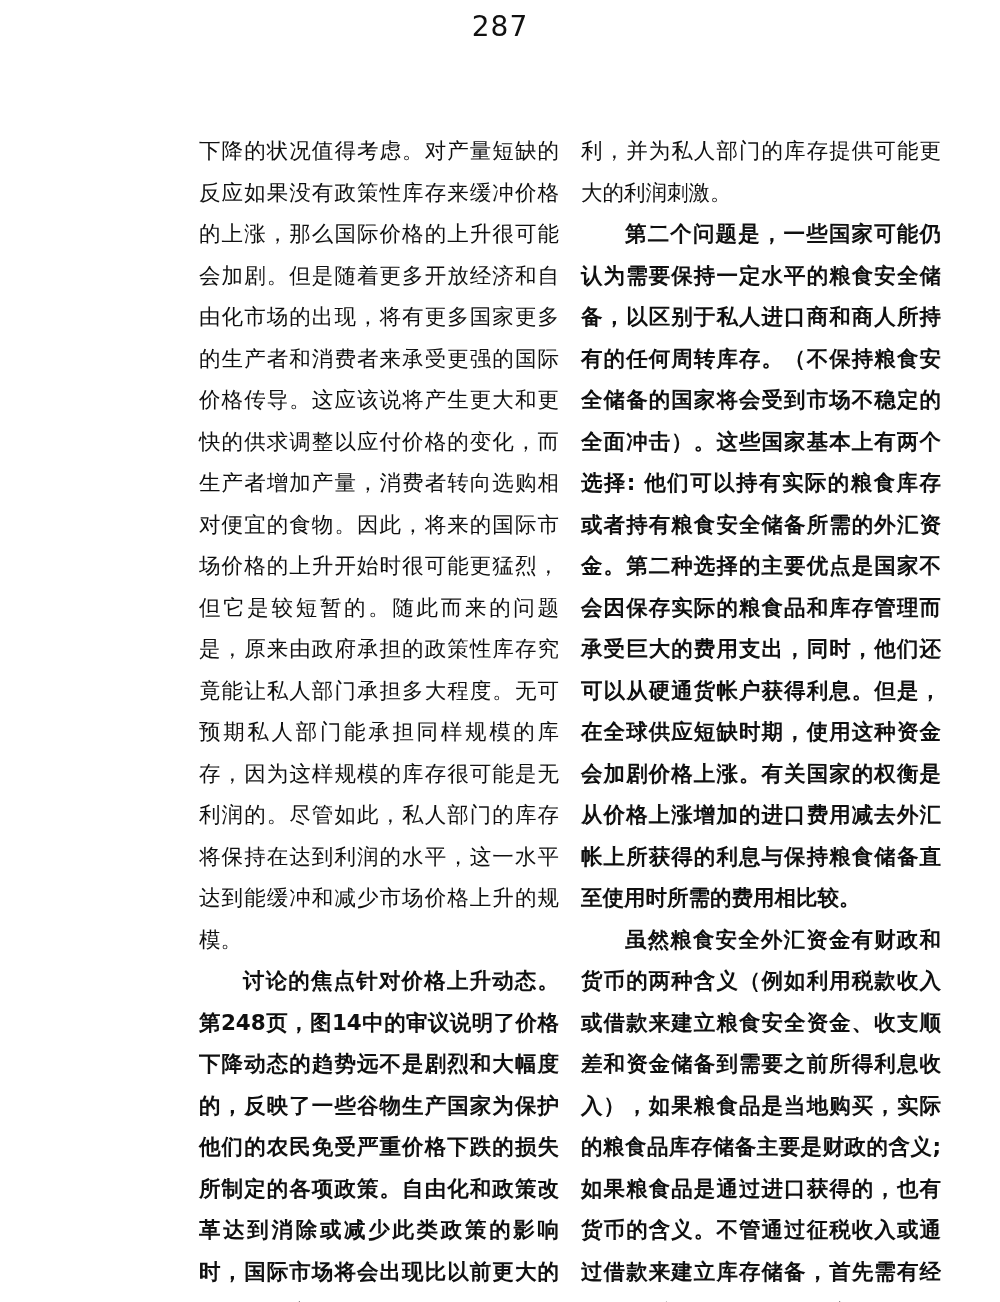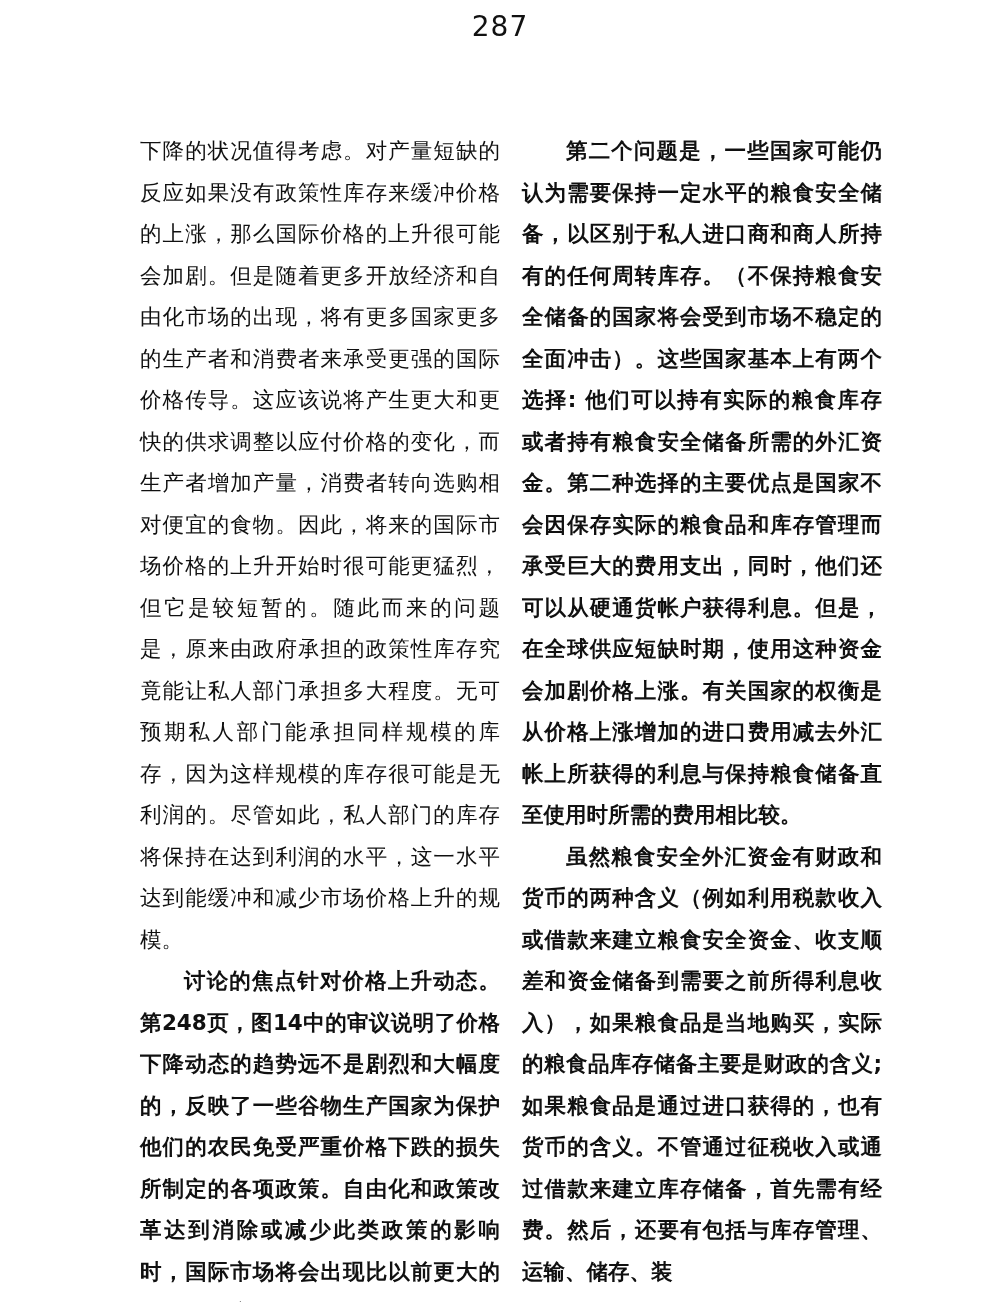--- a/index.html
+++ b/index.html
@@ -33,21 +33,21 @@
     color: #111;
   }
   .columns {
     position: absolute;
     top: 130px;
     left: 0;
     width: 1000px;
     height: 1160px;
     display: flex;
     flex-direction: row;
-    justify-content: flex-start;
+    justify-content: center;
   }
   .col {
     width: 360px;
     box-sizing: border-box;
   }
   .col-left {
     margin-left: 140px;
   }
   .col-right {
     margin-left: 22px;
@@ -79,19 +79,20 @@
   <div class="page-number">287</div>
 
   <div class="columns">
 
     <div class="col col-left">
       <p class="para">下降的状况值得考虑。对产量短缺的反应如果没有政策性库存来缓冲价格的上涨，那么国际价格的上升很可能会加剧。但是随着更多开放经济和自由化市场的出现，将有更多国家更多的生产者和消费者来承受更强的国际价格传导。这应该说将产生更大和更快的供求调整以应付价格的变化，而生产者增加产量，消费者转向选购相对便宜的食物。因此，将来的国际市场价格的上升开始时很可能更猛烈，但它是较短暂的。随此而来的问题是，原来由政府承担的政策性库存究竟能让私人部门承担多大程度。无可预期私人部门能承担同样规模的库存，因为这样规模的库存很可能是无利润的。尽管如此，私人部门的库存将保持在达到利润的水平，这一水平达到能缓冲和减少市场价格上升的规模。</p>
       <p class="para indent">讨论的焦点针对价格上升动态。第248页，图14中的审议说明了价格下降动态的趋势远不是剧烈和大幅度的，反映了一些谷物生产国家为保护他们的农民免受严重价格下跌的损失所制定的各项政策。自由化和政策改革达到消除或减少此类政策的影响时，国际市场将会出现比以前更大的价格下降变化。因而，在收成好的年份里，价格下降将会更加明显，使进口国家从中得</p>
     </div>
 
     <div class="col col-right">
+      <p class="para">利，并为私人部门的库存提供可能更大的利润刺激。</p>
       <p class="para indent">第二个问题是，一些国家可能仍认为需要保持一定水平的粮食安全储备，以区别于私人进口商和商人所持有的任何周转库存。（不保持粮食安全储备的国家将会受到市场不稳定的全面冲击）。这些国家基本上有两个选择: 他们可以持有实际的粮食库存或者持有粮食安全储备所需的外汇资金。第二种选择的主要优点是国家不会因保存实际的粮食品和库存管理而承受巨大的费用支出，同时，他们还可以从硬通货帐户获得利息。但是，在全球供应短缺时期，使用这种资金会加剧价格上涨。有关国家的权衡是从价格上涨增加的进口费用减去外汇帐上所获得的利息与保持粮食储备直至使用时所需的费用相比较。</p>
       <p class="para indent">虽然粮食安全外汇资金有财政和货币的两种含义（例如利用税款收入或借款来建立粮食安全资金、收支顺差和资金储备到需要之前所得利息收入），如果粮食品是当地购买，实际的粮食品库存储备主要是财政的含义; 如果粮食品是通过进口获得的，也有货币的含义。不管通过征税收入或通过借款来建立库存储备，首先需有经费。然后，还要有包括与库存管理、运输、储存、装</p>
     </div>
 
   </div>
 
 </div>
 
 </body></html>

